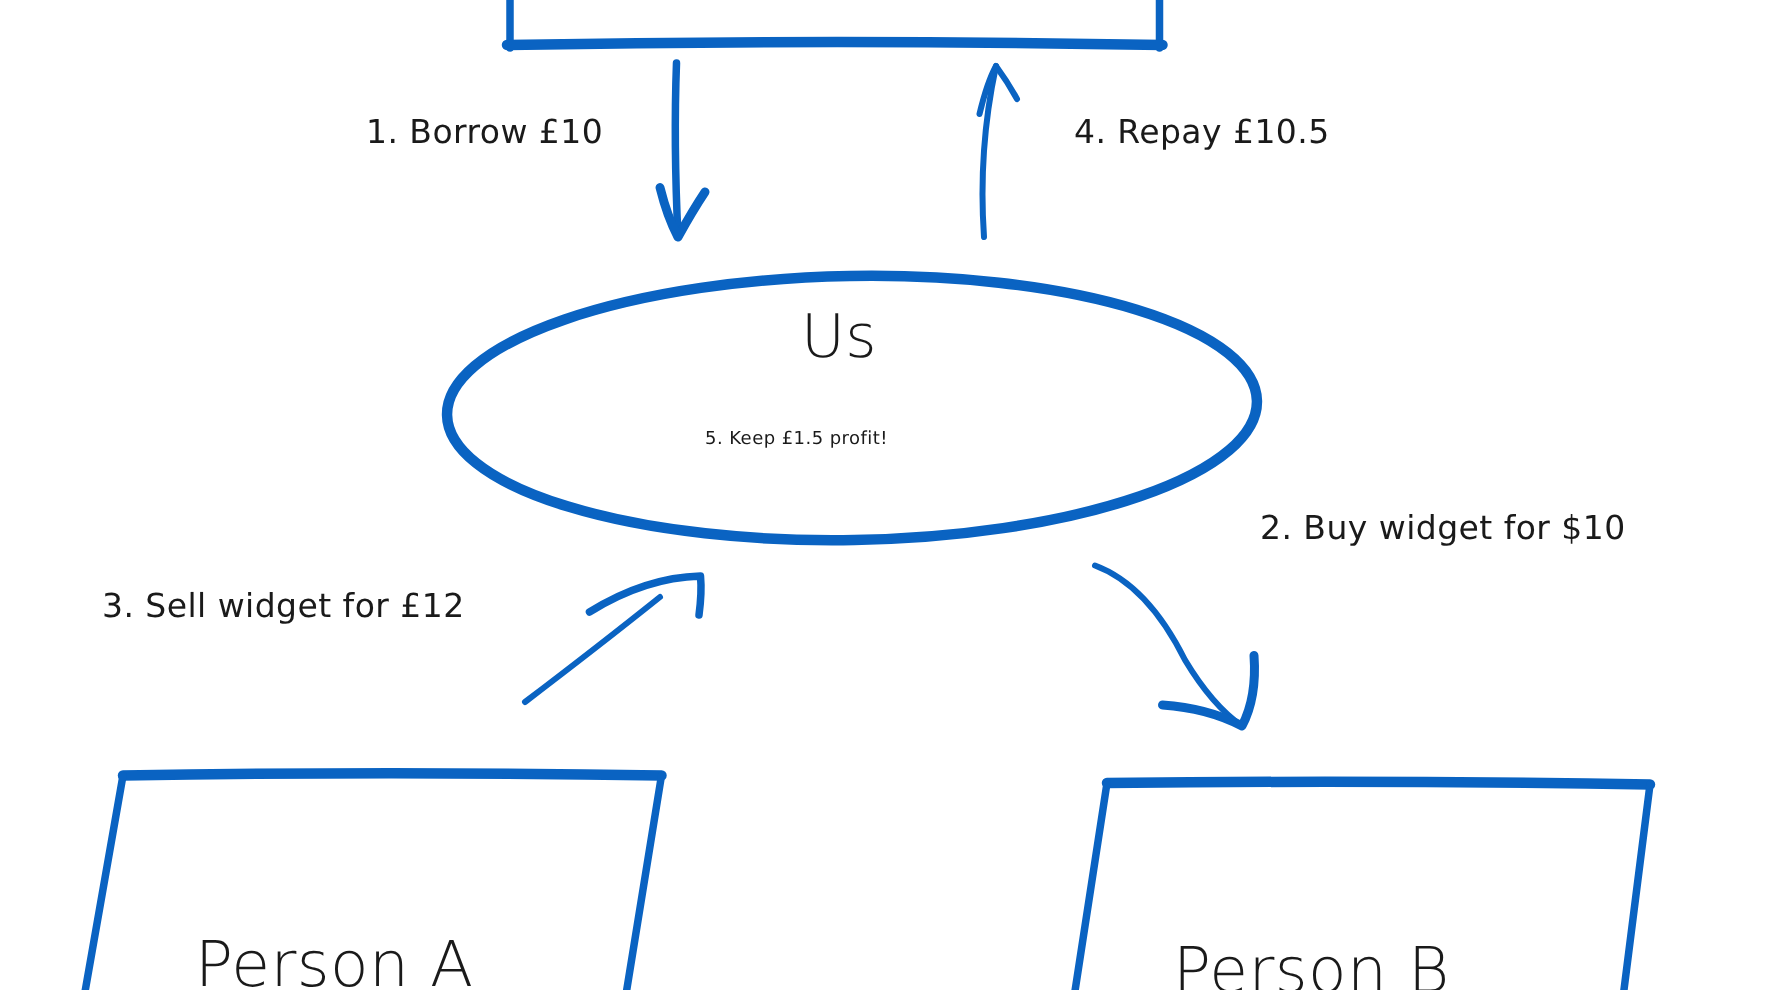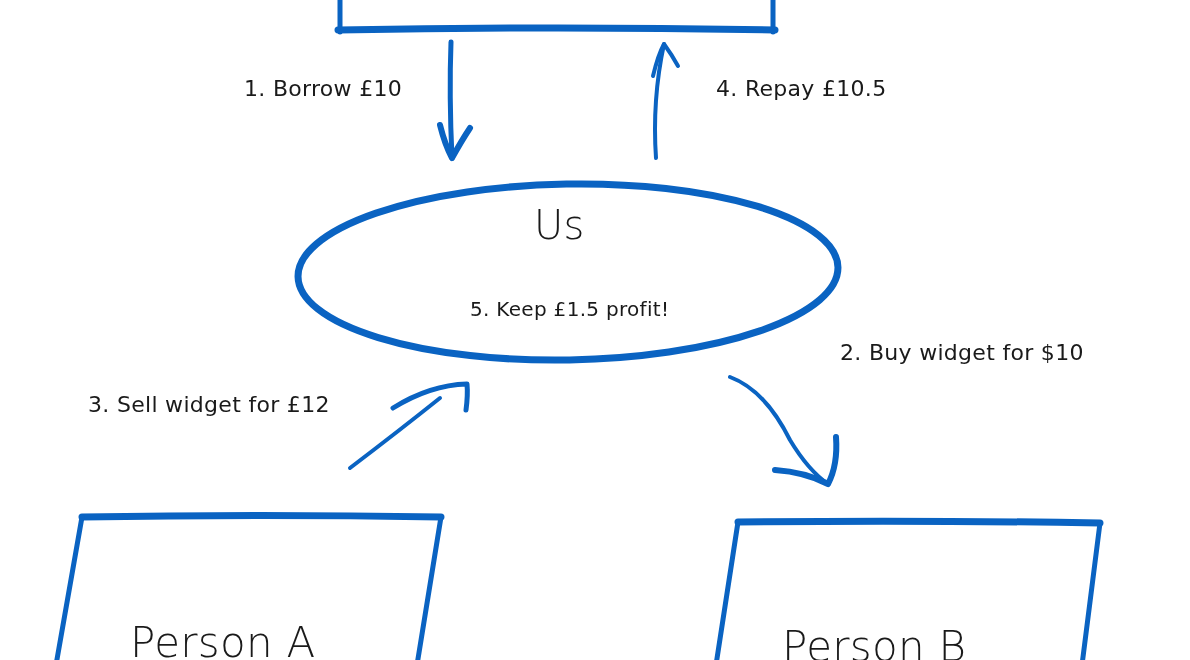--- a/index.html
+++ b/index.html
@@ -3,21 +3,21 @@
 <meta charset="utf-8">
 <style>
   html, body { margin:0; padding:0; background:#ffffff; }
   body { width:1190px; height:660px; overflow:hidden; position:relative;
          font-family: "DejaVu Sans", sans-serif; color:#1a1a1a; }
   svg.canvas { position:absolute; left:0; top:0; }
   .lbl { position:absolute; white-space:nowrap; font-family:"DejaVu Sans", sans-serif;
          color:#1a1a1a; letter-spacing:0.3px;text-align:right; }
   .step { font-size:22px; }
   .title-us { font-size:40px; font-weight:300; }
-  .note { font-size:20px;margin-top:12px; }
+  .note { font-size:12px; }
   .person { font-size:42px; font-weight:300; }
 </style>
 </head>
 <body>
 
 <svg class="canvas" width="1190" height="660" viewBox="0 0 1190 660">
 
   <g fill="none" stroke="#0a63c2" stroke-linecap="round" stroke-linejoin="round">
     <path d="M340 -5 L340 32" stroke-width="5"></path>
     <path d="M773 -5 L773 32" stroke-width="5"></path>
@@ -60,17 +60,17 @@
     <path d="M1100 523 L 1082 665" stroke-width="5"></path>
   </g>
 </svg>
 
 <div class="lbl step" style="left:244px; top:76px;">1. Borrow £10</div>
 <div class="lbl step" style="left:700px; top:76px;margin-left:16px;">4. Repay £10.5</div>
 
 <div class="lbl title-us" style="left:534px; top:202px;">Us</div>
 <div class="lbl note" style="left:470px; top:285px;">5. Keep £1.5 profit!</div>
 
-<div class="lbl step" style="left:88px; top:392px;">3. Sell widget for £12</div>
+<div class="lbl step" style="left:68px; top:392px;">3. Sell widget for £12</div>
 <div class="lbl step" style="left:840px; top:340px;">2. Buy widget for $10</div>
 
 <div class="lbl person" style="left:130px; top:618px;">Person A</div>
 <div class="lbl person" style="left:782px; top:622px;">Person B</div>
 
 </body></html>

